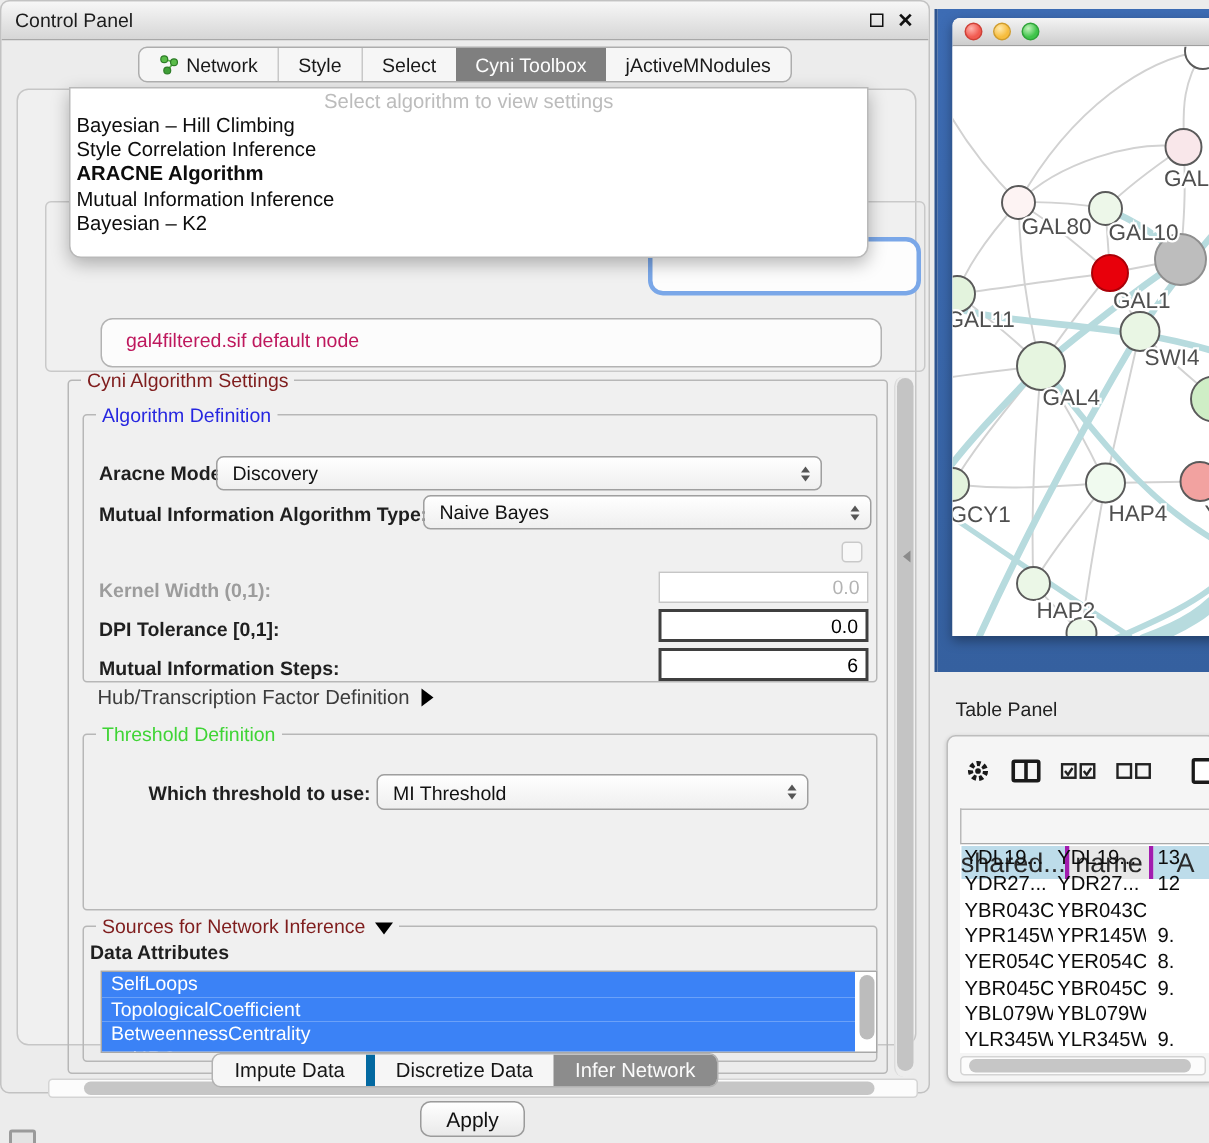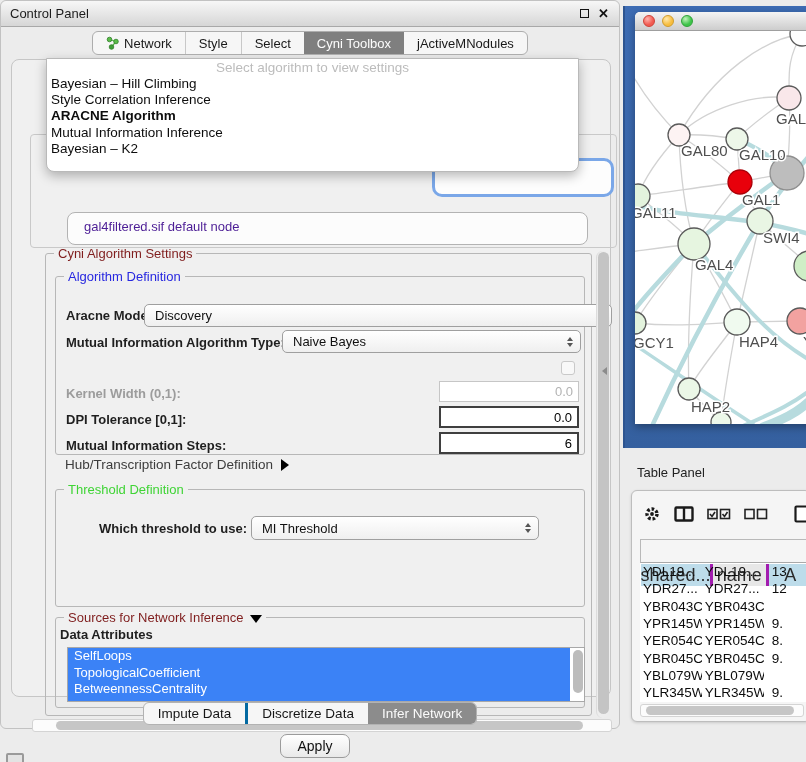--- a/index.html
+++ b/index.html
@@ -25,21 +25,21 @@
   .tab.sel { background:#7f7f7f; color:#fdfdfd; }
   .tab:not(.sel) + .tab:not(.sel) { border-left:1px solid #c8c8c8; }
 
   
   .cp-main { left:10px; top:58px; width:600px; height:638px; background:#f0f0f0;
              border:1px solid #c6c6c6; border-radius:8px; }
 
   
   .hidden-group { left:18px; top:74px; width:587px; height:114px; border:1px solid #c9c9c9; border-radius:4px; }
   .hidden-combo { left:55px; top:152px; width:521px; height:33px; background:#fcfcfc;
-                  border:1px solid #b3b3b3; border-radius:8px; font-size:13px; color:#4c1d95; padding:6px 0 0 16px; }
+                  border:1px solid #b3b3b3; border-radius:8px; font-size:13px; color:#be185d; padding:6px 0 0 16px; }
   .hidden-focus { left:420px; top:98px; width:182px; height:39px; background:#fdfdfd;
                   border:3px solid #7aa7e8; border-radius:10px; }
 
   
   .algo-popup { left:45px; top:57px; width:533px; height:114px; background:#ffffff;
                 border:1px solid #b9b9b9; border-radius:0 0 8px 8px; box-shadow:0 4px 12px rgba(0,0,0,.28);
                 z-index:10; padding-top:1px; }
   .algo-prompt { text-align:center; color:#bcbcbc; font-size:13.5px; height:16px; }
   .algo-item { font-size:13.5px; line-height:16.2px; padding-left:4px; color:#0d0d0d; white-space:nowrap; }
   .algo-item.bold { font-weight:bold; }
@@ -85,21 +85,21 @@
   .hthumb  { position:absolute; top:1px; height:9px; background:#c6c6c6; border-radius:5px; }
 
   .apply-btn { position:absolute; left:268px; top:674px; width:70px; height:24px;
                background:linear-gradient(#ffffff,#e9e9e9); border:1px solid #9b9b9b; border-radius:7px;
                font-size:14px; color:#111; display:flex; align-items:center; justify-content:center; }
 
   .cp-bottombar { left:0; top:701px; width:100%; display:flex; justify-content:center; }
   .btabstrip { display:inline-flex; border:1px solid #b2b2b2; border-radius:6px; background:#f6f6f6; height:23px; overflow:hidden; }
   .btab { display:flex; align-items:center; padding:0 14px; font-size:13.5px; color:#161616; }
   .btab.sel { background:#8c8c8c; color:#fbfbfb; }
-  .btab:not(.sel) + .btab:not(.sel) { border-left:3px solid #0369a1; }
+  .btab:not(.sel) + .btab:not(.sel) { border-left:6px solid #0369a1; }
 
   
   .sash-arrow { left:602px; top:367px; width:0; height:0; border-top:4px solid transparent; border-bottom:4px solid transparent;
                 border-right:5px solid #8b8b8b; }
 
   
   .desktop { left:623px; top:6px; width:183px; height:442px; background:linear-gradient(#3d6cb4,#35609f); border-left:2px solid #2d5490; }
   .net-window { position:absolute; left:10px; top:6px; width:180px; height:412px; border-radius:5px 5px 0 0;
                 box-shadow:0 3px 8px rgba(0,0,0,.35); background:#fff; }
   .net-titlebar { position:absolute; left:0; top:0; width:100%; height:19px; border-radius:5px 5px 0 0;
@@ -174,21 +174,21 @@
       <span>gal4filtered.sif default node</span>
     </div>
 
     <div class="group" style="left:33px; top:193px; width:547px; height:463px;">
       <span class="legend black">Cyni Algorithm Settings</span>
 
       <div class="group" style="left:9px; top:22px; width:530px; height:179px;">
         <span class="legend blue">Algorithm Definition</span>
 
         <span class="lbl" style="left:10px; top:31px;">Aracne Mode:</span>
-        <div class="combo" style="left:88px; top:27px; width:468px; height:23px;text-align:right;">
+        <div class="combo" style="left:88px; top:27px; width:404px; height:23px;text-align:right;">
           <span>Discovery</span>
           <span class="stepper">
               <i class="up"></i>
               <i class="dn"></i>
             </span>
         </div>
 
         <span class="lbl" style="left:10px; top:58px;">Mutual Information Algorithm Type:</span>
         <div class="combo" style="left:226px; top:53px; width:299px; height:23px;">
           <span>Naive Bayes</span>

